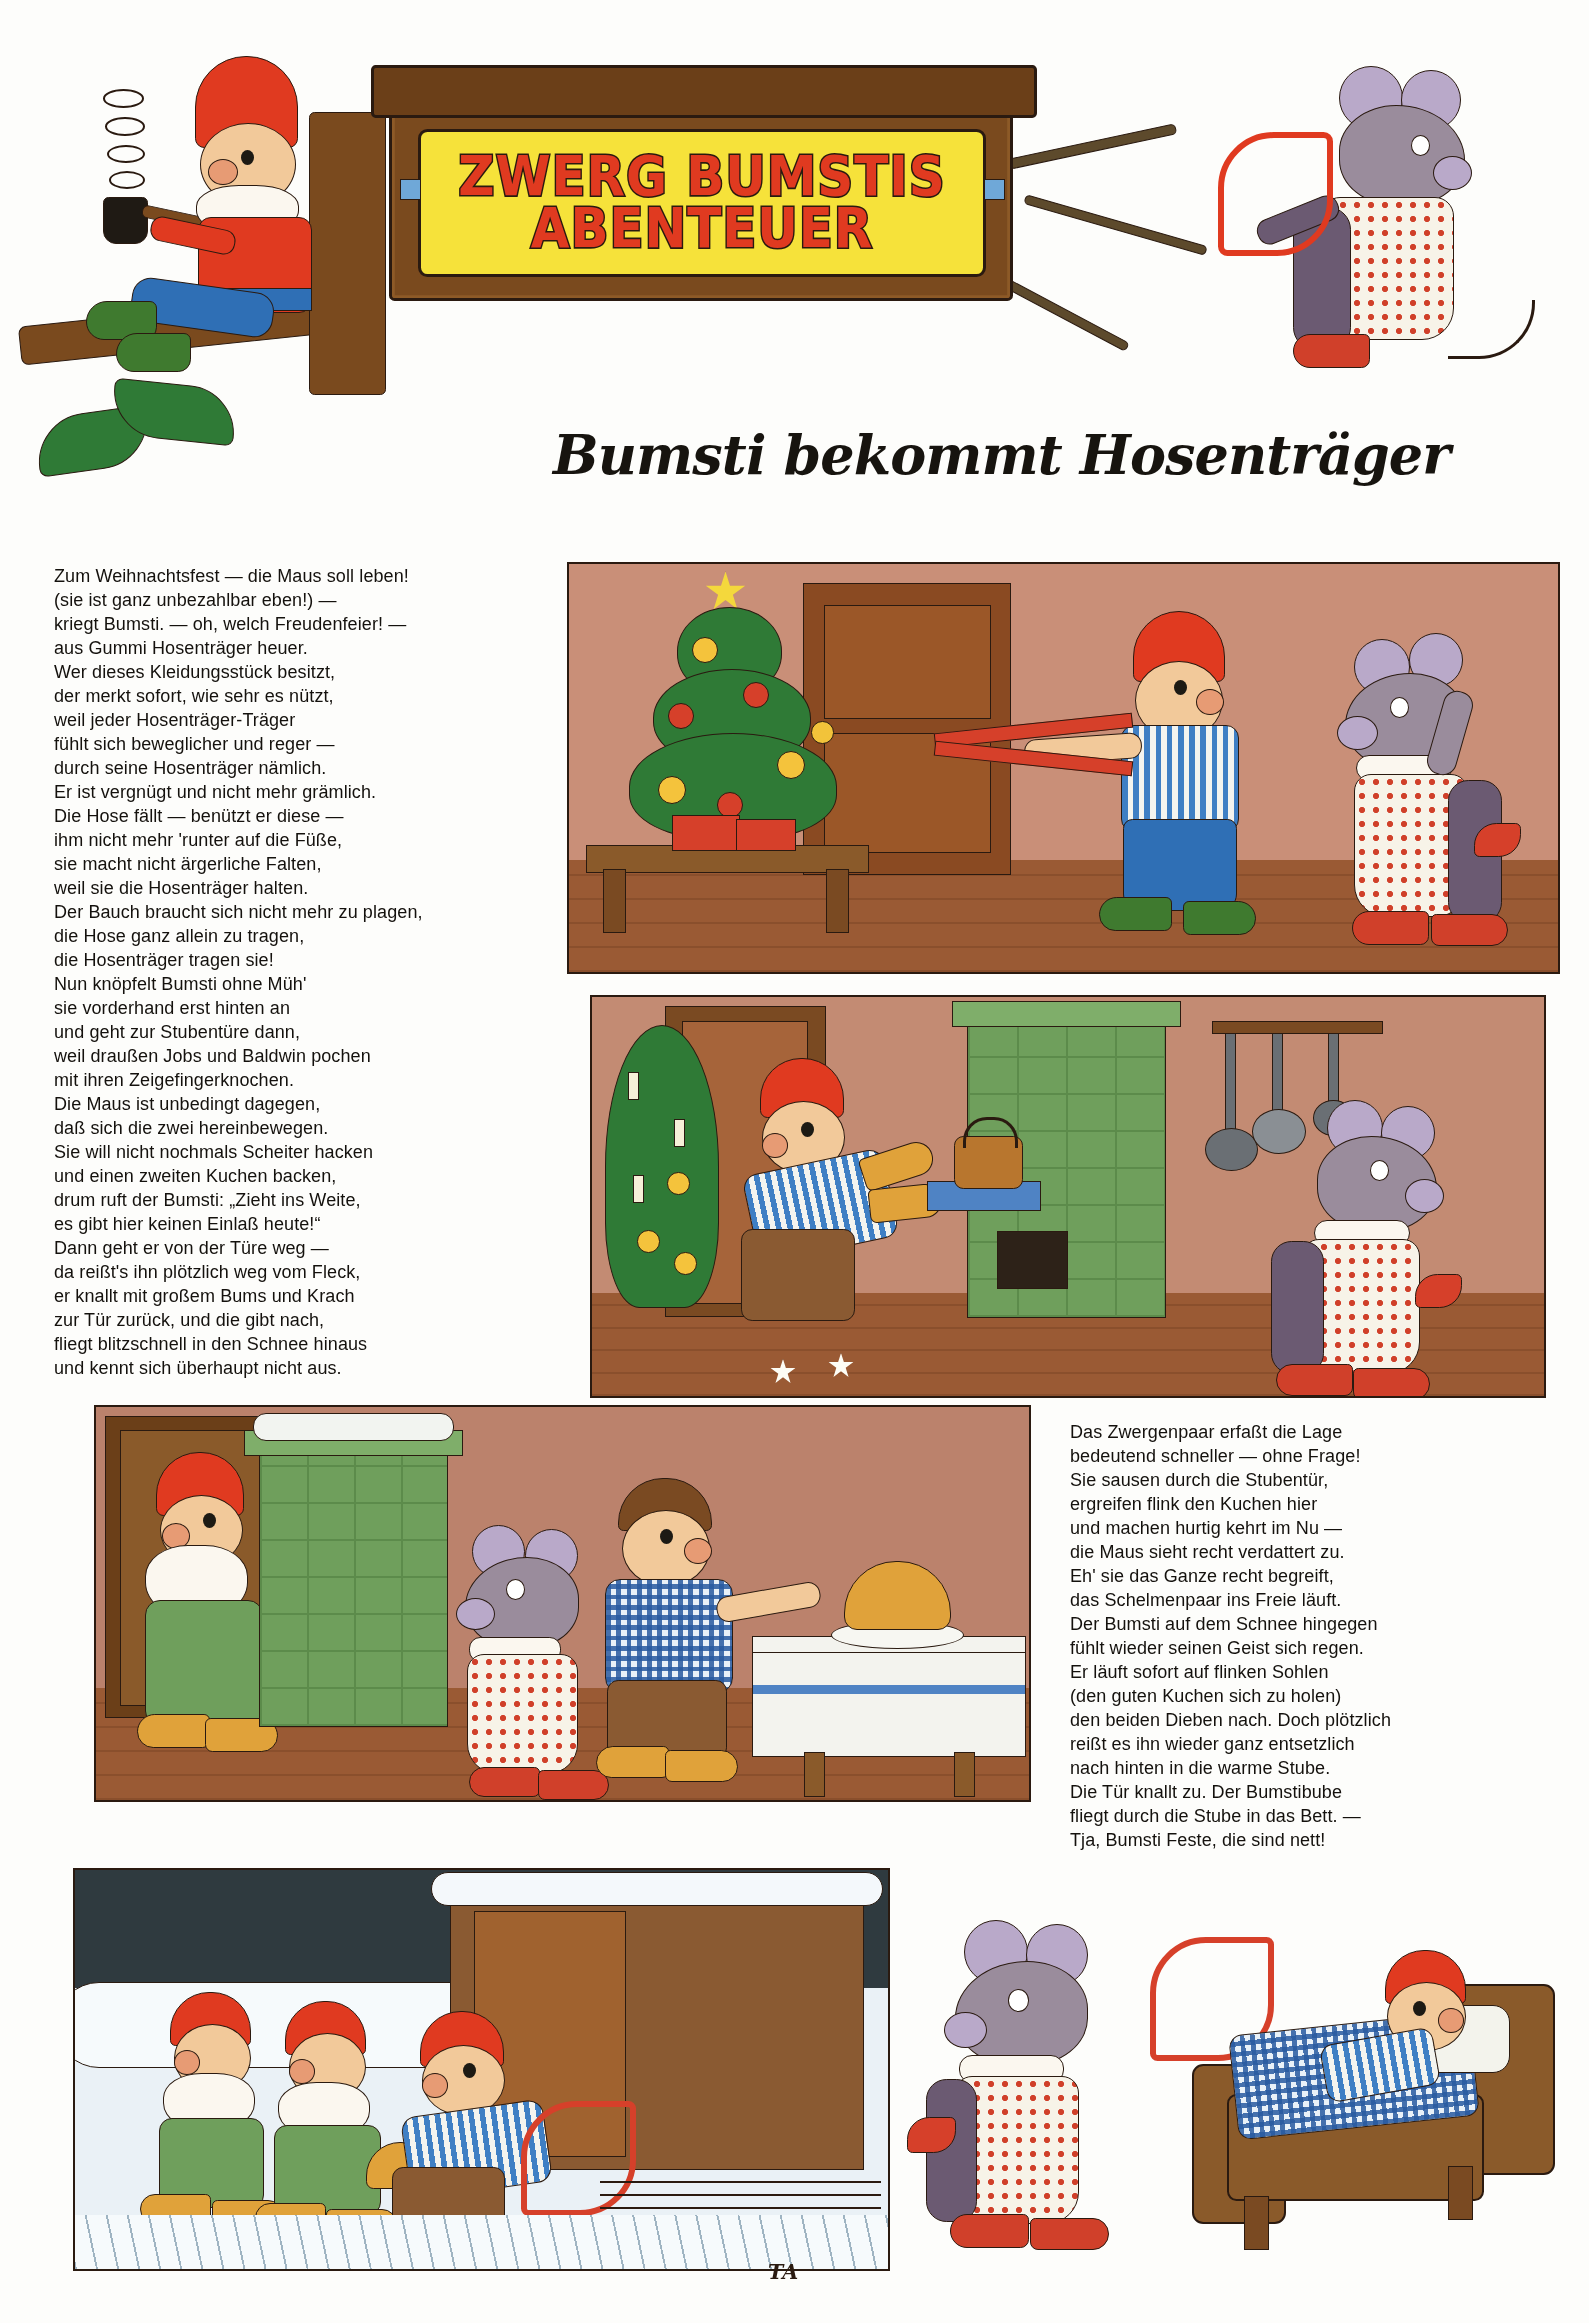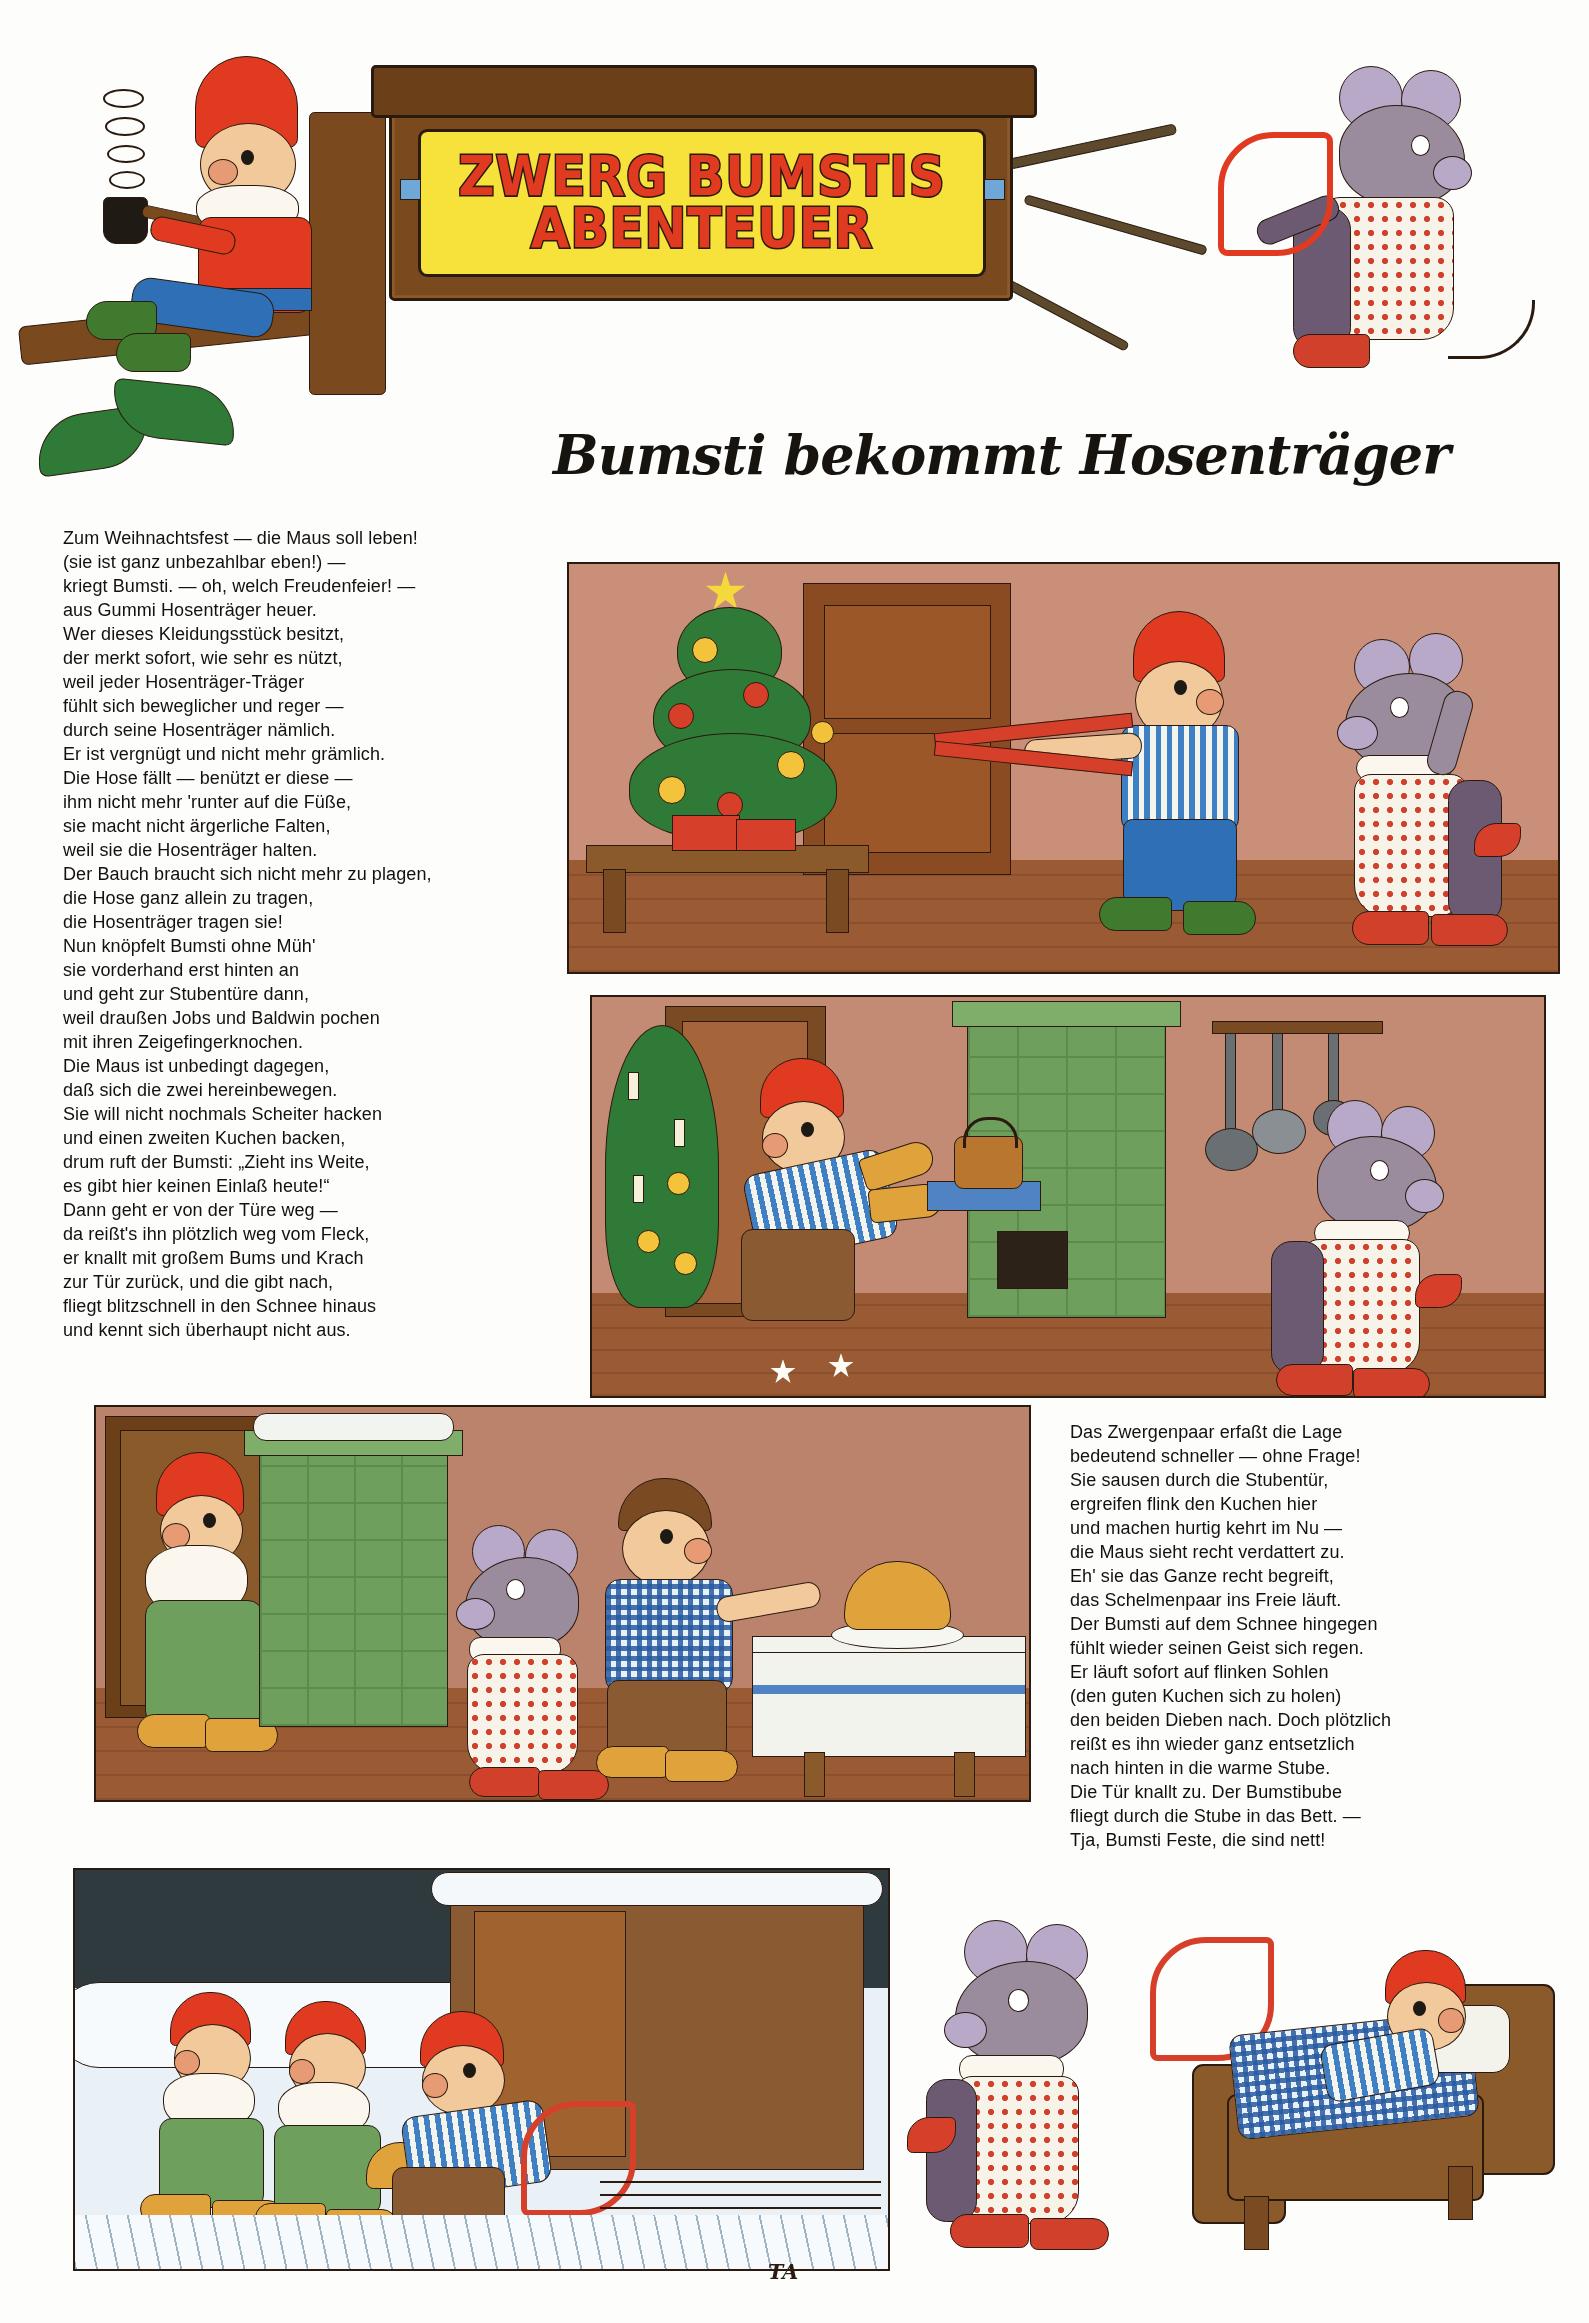--- a/index.html
+++ b/index.html
@@ -105,21 +105,21 @@
   
   .verse {
     position: absolute;
     font-family: "Liberation Sans", sans-serif;
     font-size: 18px;
     line-height: 24px;
     color: #14110d;
     white-space: pre-line;
     letter-spacing: 0.1px;
   }
-  #verse-left { left: 54px; top: 526px; width: 497px; margin-left: 9px; }
+  #verse-left { left: 54px; top: 564px; width: 497px; }
   #verse-right { left: 1070px; top: 1420px; width: 487px; }
 
   
   .wall { position: absolute; inset: 0; }
   .floor { position: absolute; left: 0; right: 0; bottom: 0; }
 
   .oval { position: absolute; border-radius: 50%; border: 1.9px solid #2a1a10; }
   .rect { position: absolute; border: 1.9px solid #2a1a10; }
 
   .cap { position: absolute; background: #e03a20; border: 1.9px solid #2a1a10; }

